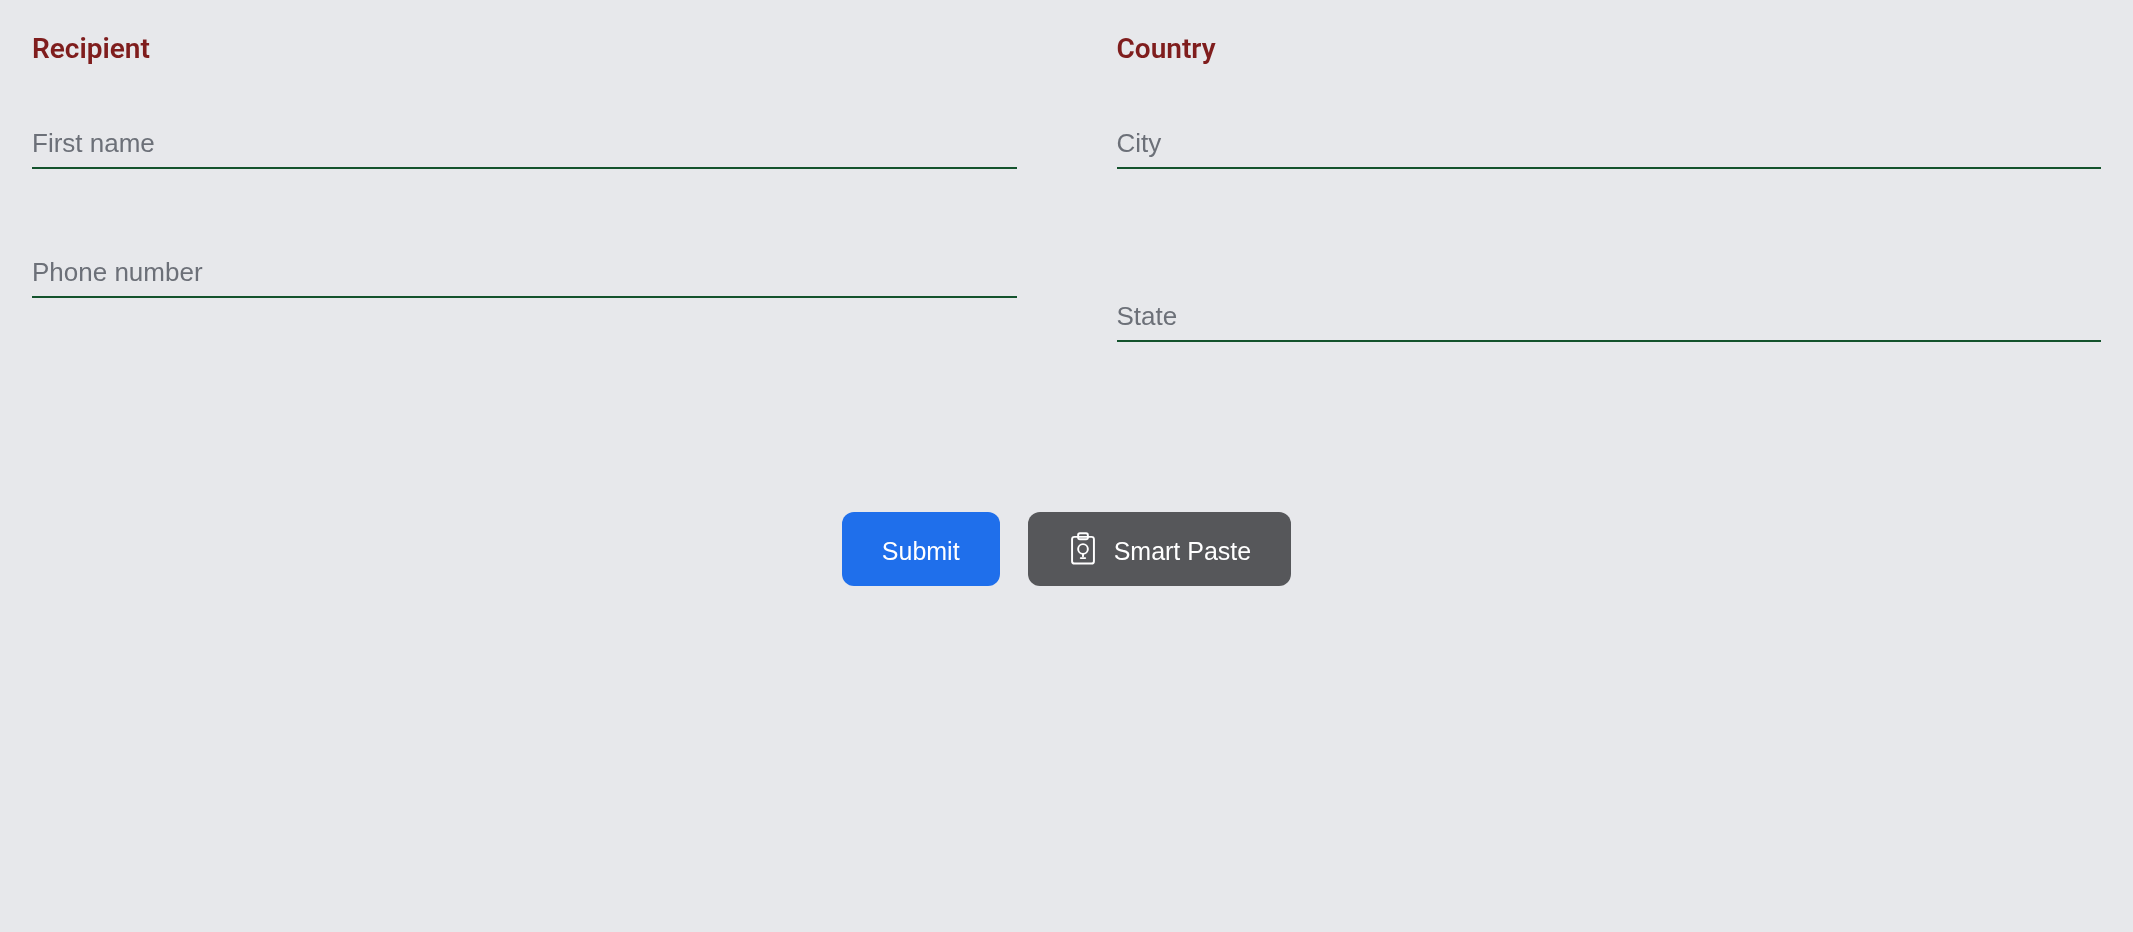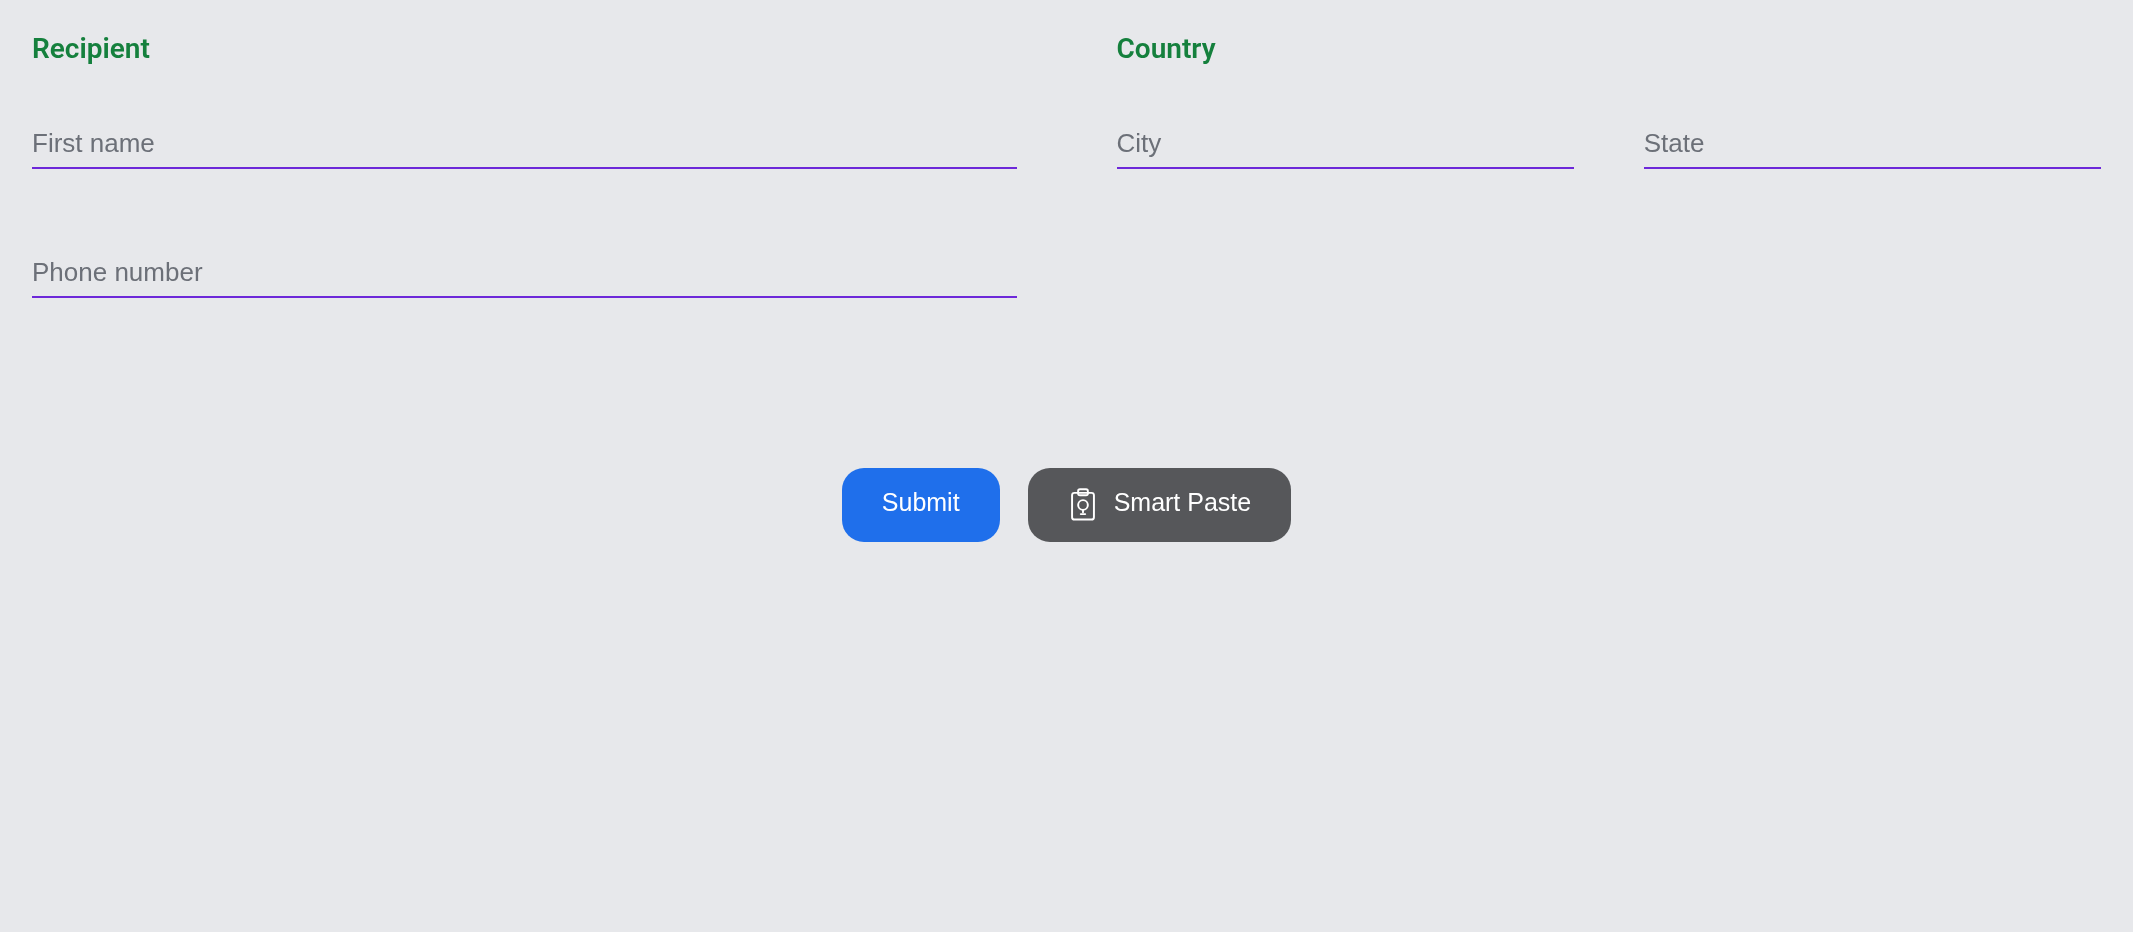--- a/index.html
+++ b/index.html
@@ -18,58 +18,59 @@
       display: flex;
       gap: 100px;
       margin-bottom: 90px;
     }
     .column {
       flex: 1;
     }
     .section-header {
       font-size: 28px;
       font-weight: 600;
-      color: #15803d;
+      color: #7f1d1d;
       margin-bottom: 55px;
     }
     .field-wrap {
       margin-bottom: 80px;
     }
     .text-input {
       width: 100%;
       border: none;
-      border-bottom: 2px solid #6d28d9;
+      border-bottom: 2px solid #14532d;
       background: transparent;
       font-size: 26px;
       color: #0f172a;
       padding: 8px 0;
       outline: none;
     }
     .text-input::placeholder {
       color: #6c7078;
     }
     .row-two {
       display: flex;
-      gap: 70px;
+      gap: 44px;
+      flex-direction: column;
     }
     .row-two .field-wrap {
       flex: 1;
     }
     .button-row {
       display: flex;
       justify-content: center;
       gap: 28px;
     }
     .btn {
       display: inline-flex;
-      align-items: flex-start;
+      align-items: flex-end;
       justify-content: center;
       gap: 14px;
       padding: 20px 40px;
-      border-radius: 22px;
+      border-radius: 12px;
       font-size: 25px;
       font-weight: 500;
       border: none;
       cursor: pointer;
     }
     .btn-primary {
       background-color: #1f6feb;
       color: #ffffff;
     }
     .btn-secondary {

